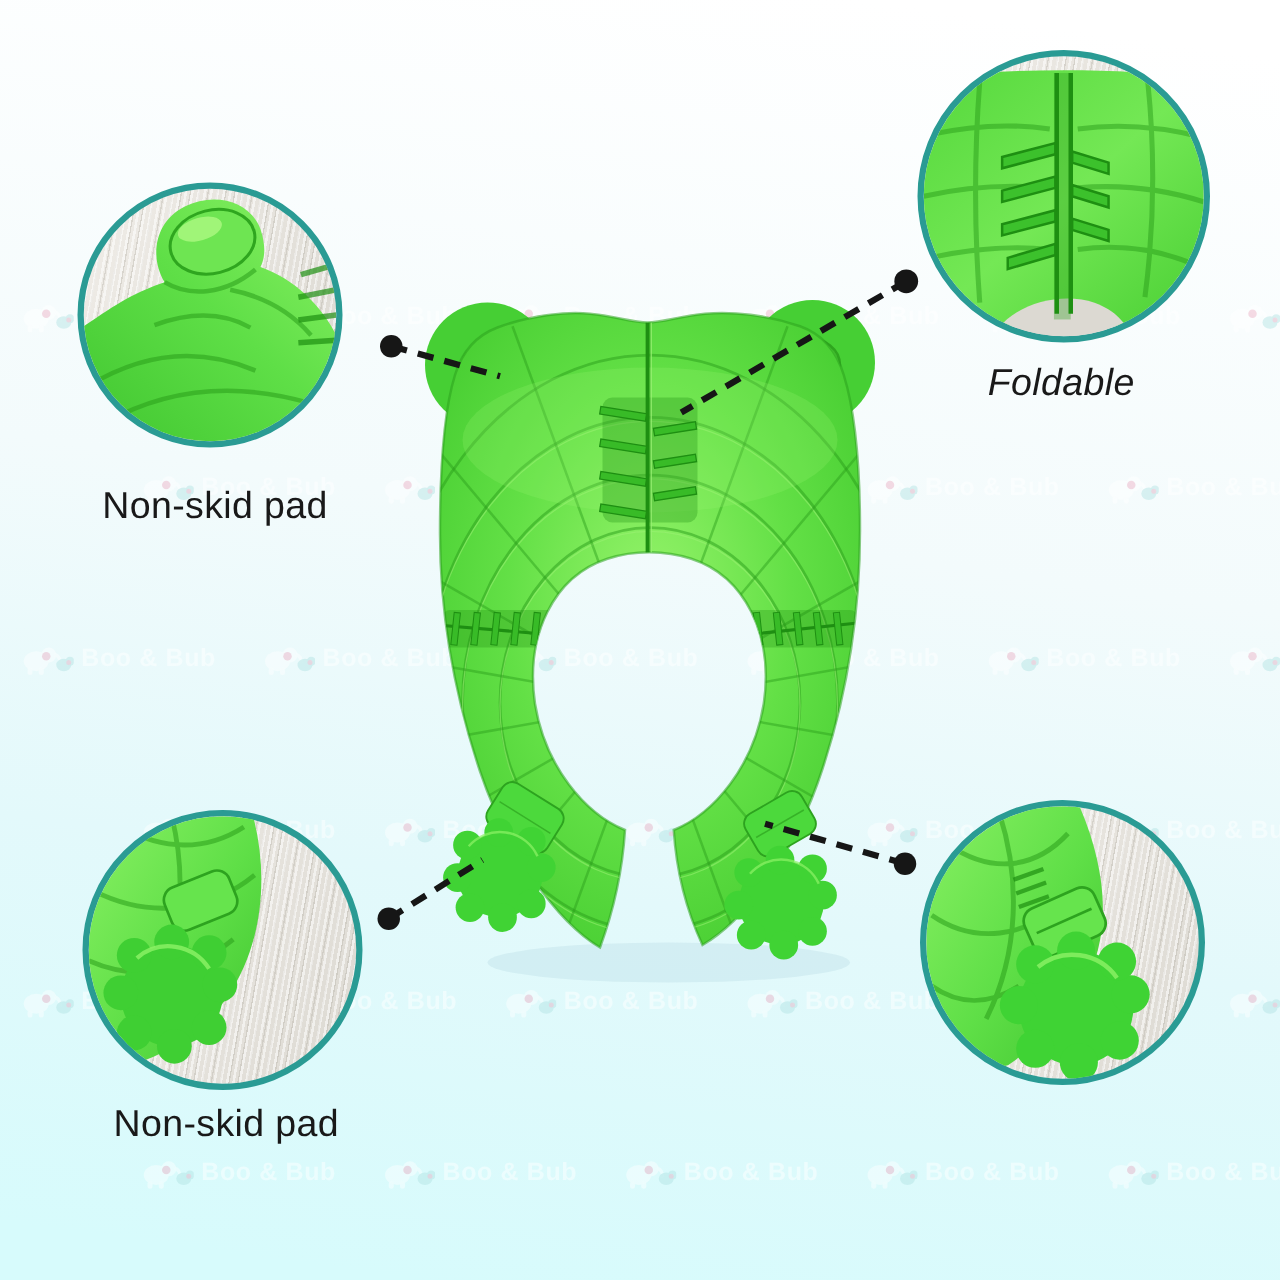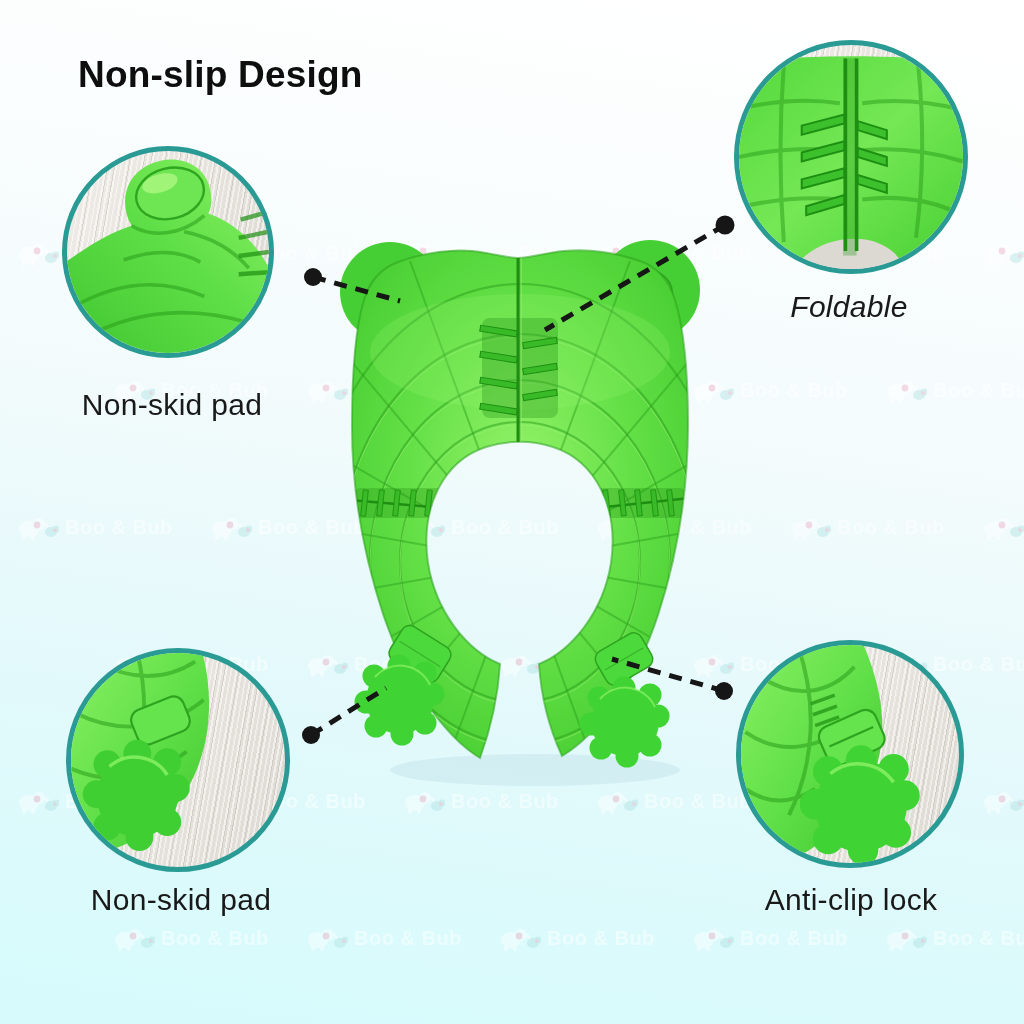--- a/index.html
+++ b/index.html
@@ -633,21 +633,20 @@
           <g fill="rgba(176,226,226,0.9)">
             <ellipse cx="36" cy="19" rx="6" ry="5"></ellipse>
             <circle cx="41" cy="16" r="3.6"></circle>
           </g>
           <circle cx="40" cy="17" r="2" fill="rgba(236,170,193,0.8)"></circle>
         </svg>
         <span class="wm-text">Boo &amp; Bub</span>
       </div>
     </div>
 
-  <h1 class="title">Non-slip Design</h1>
 
   <svg class="seat" viewBox="0 0 380 575" aria-hidden="true">
     <defs>
       <radialGradient id="seat-grad" cx="0.5" cy="0.45" r="0.75">
         <stop offset="0%" stop-color="#95f36a"></stop>
         <stop offset="45%" stop-color="#63e046"></stop>
         <stop offset="80%" stop-color="#49cf33"></stop>
         <stop offset="100%" stop-color="#3cc12b"></stop>
       </radialGradient>
       <radialGradient id="seat-cup" cx="0.42" cy="0.35" r="0.8">
@@ -932,15 +931,14 @@
         <circle cx="55" cy="53" r="7"></circle>
           <circle cx="70" cy="57" r="7"></circle>
       </g>
       <path d="M41 59 a20 20 0 0 1 29 4" fill="none" stroke="#8df266" stroke-width="1.6" opacity="0.8"></path>
     </svg>
   </div>
 
   <div class="callout-label label-tl">Non-skid pad</div>
   <div class="callout-label label-tr">Foldable</div>
   <div class="callout-label label-bl">Non-skid pad</div>
-  <div class="callout-label label-br">Anti-clip lock</div>
 
 </div>
 
 </body></html>

